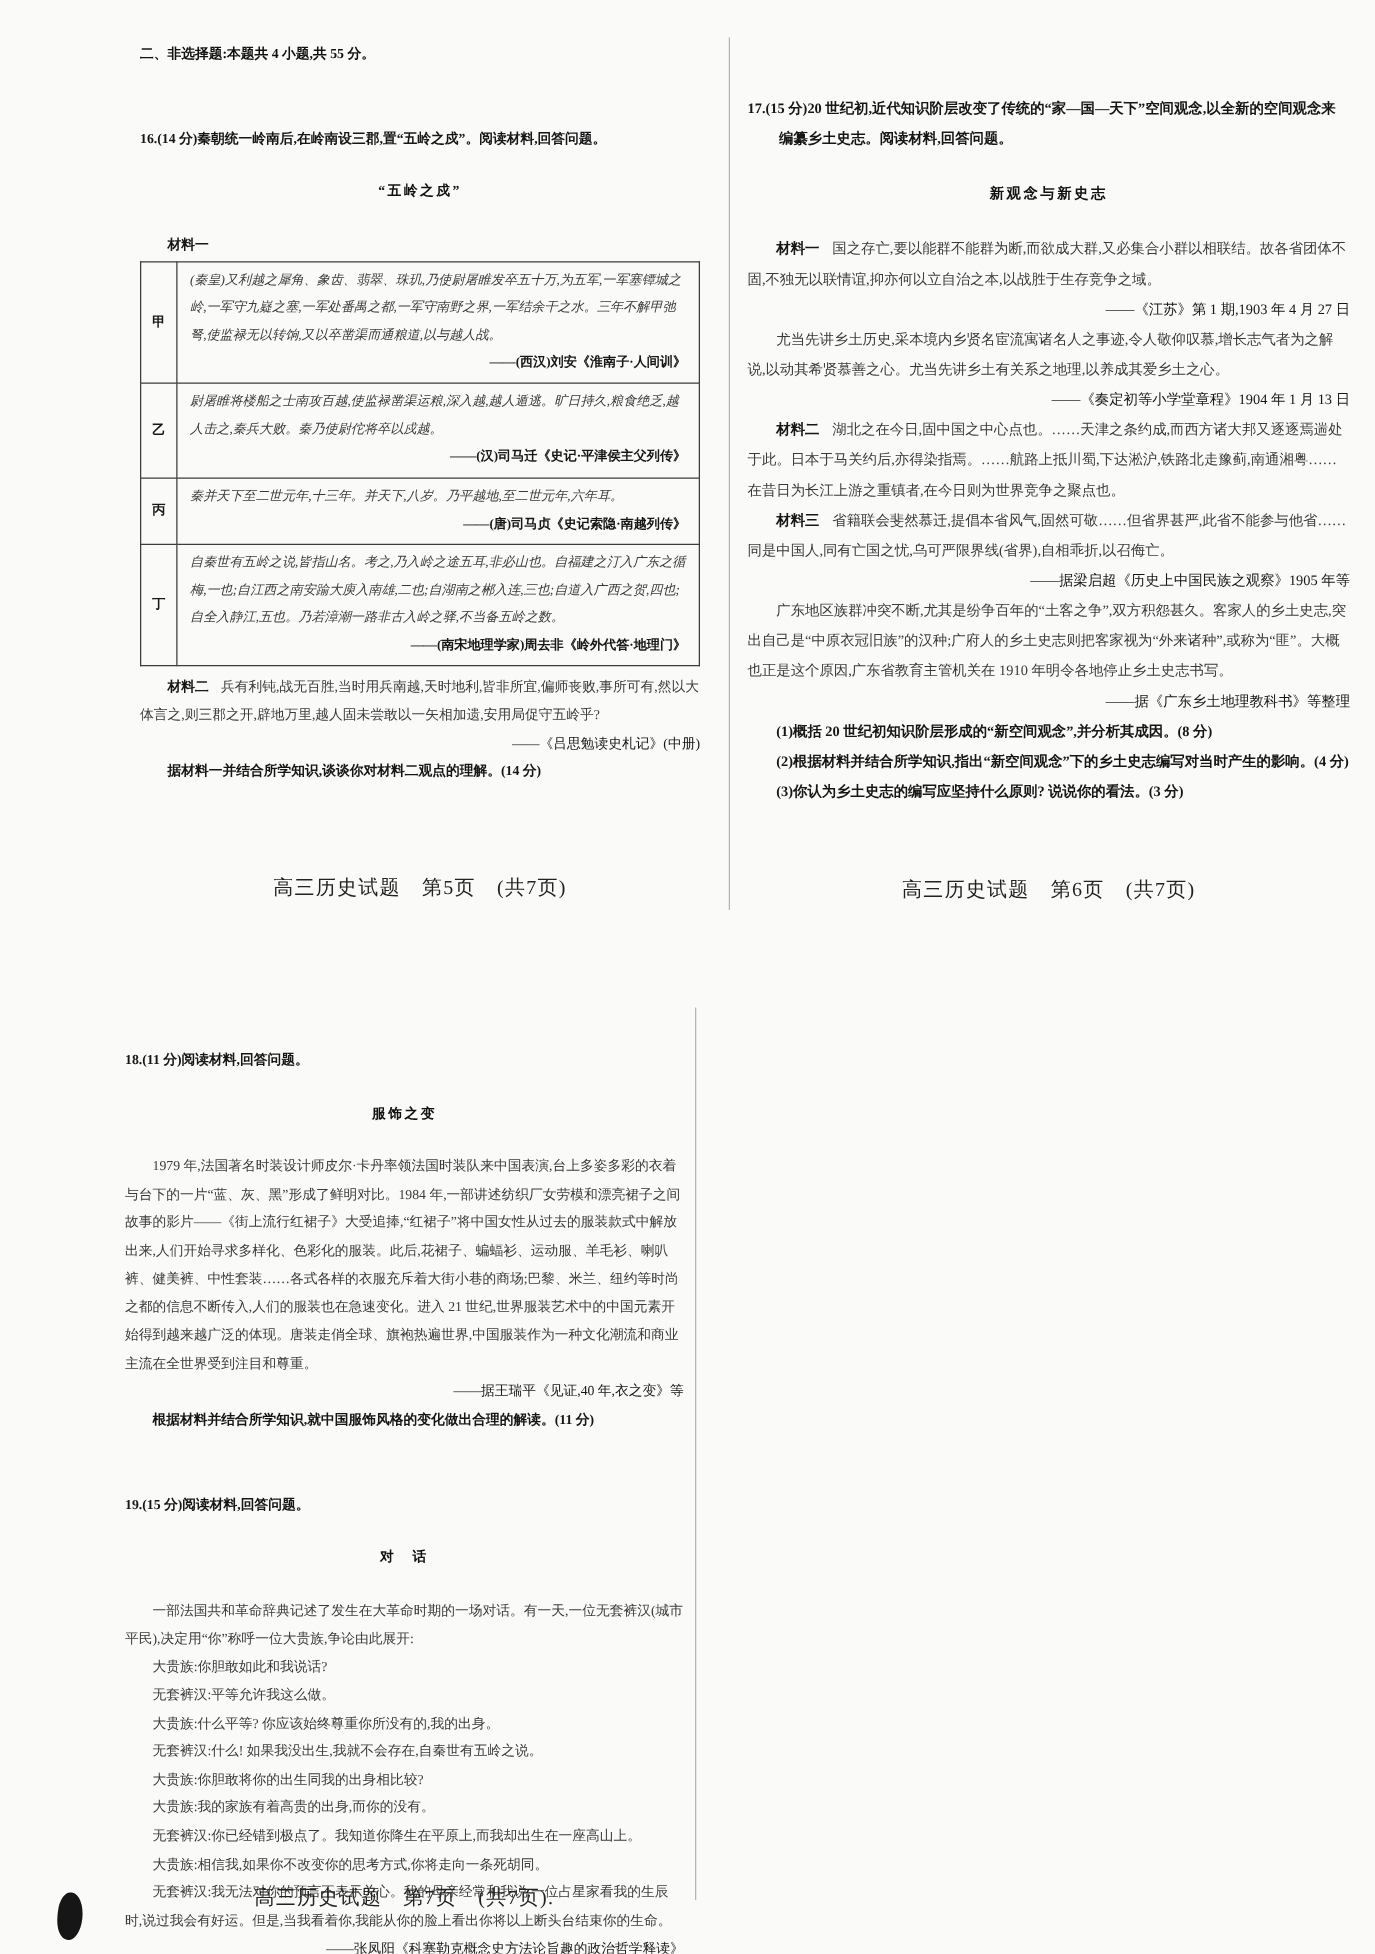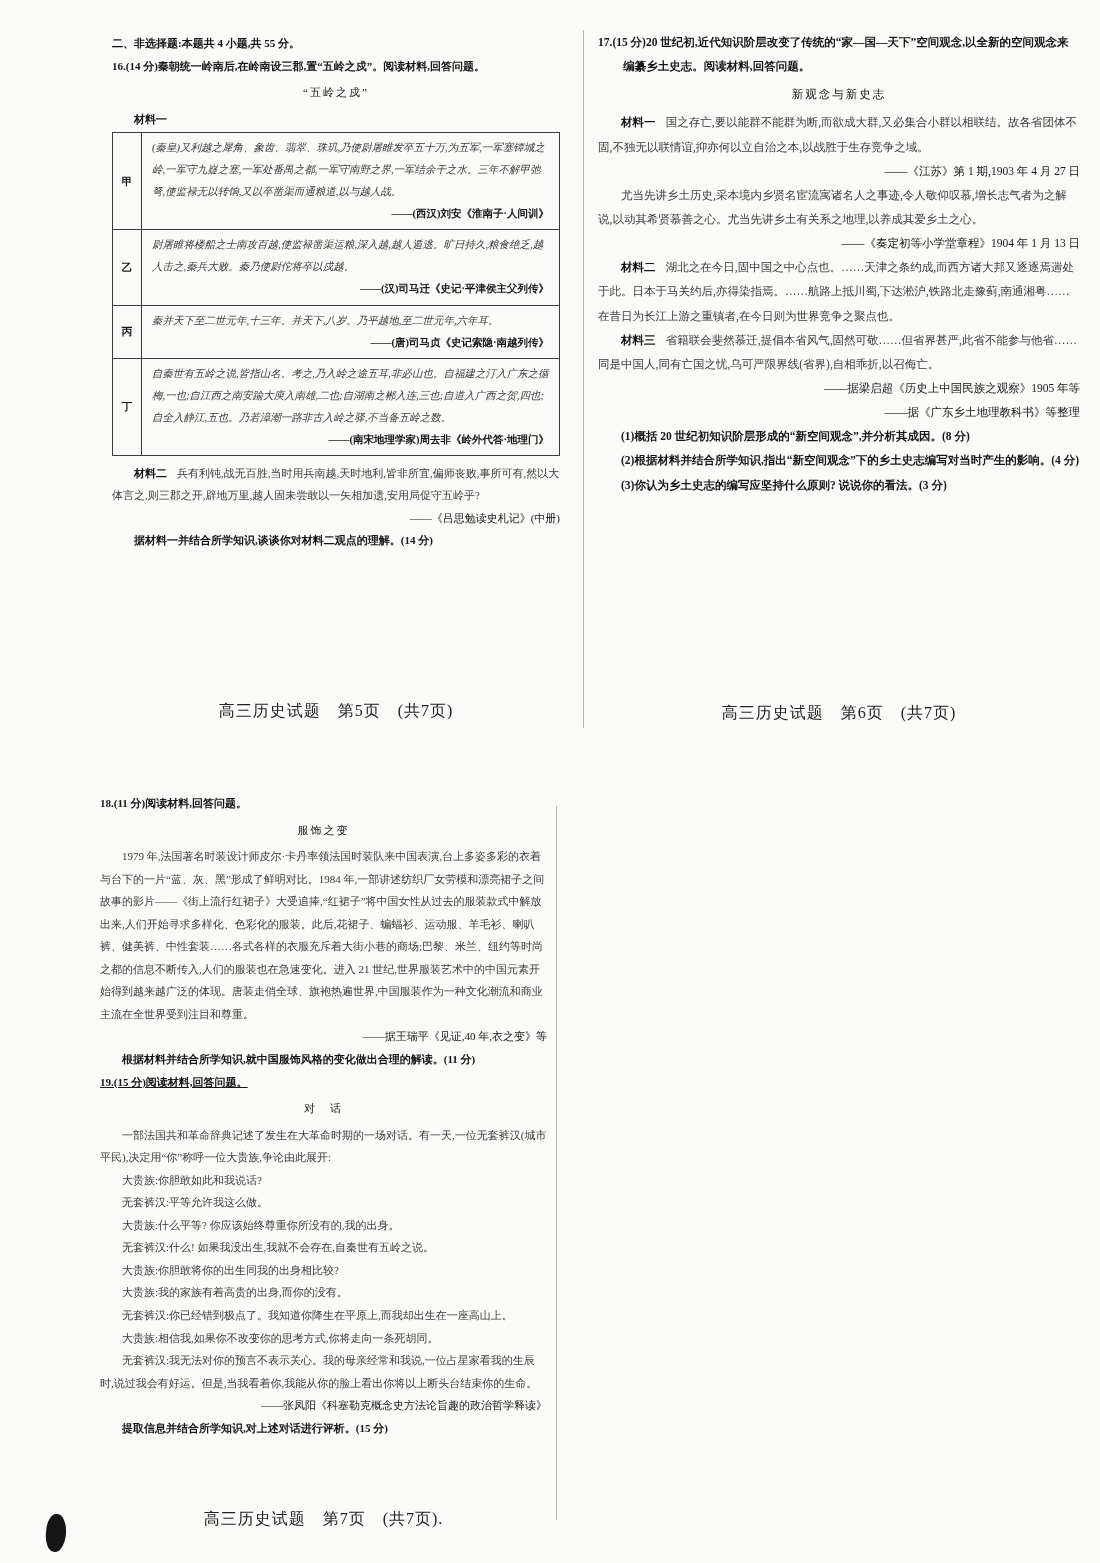--- a/index.html
+++ b/index.html
@@ -8,41 +8,41 @@
     background:#fafaf8;
     font-family:"Liberation Serif","DejaVu Serif",serif;
     color:#2b2b2b;
   }
   .page{position:absolute;}
   p{margin:0;}
   .page5{left:112px;top:32px;width:448px;height:696px;font-size:11px;line-height:2.05;}
   .page6{left:598px;top:30px;width:482px;height:700px;font-size:11.5px;line-height:2.1;}
   .page7{left:100px;top:792px;width:447px;height:744px;font-size:11px;line-height:2.05;}
   .sec-header{font-weight:bold;color:#111;}
-  .num-item{padding-left:2.2em;text-indent:-2.2em;font-weight:bold;color:#161616;}
-  .center-title{text-align:center;font-weight:normal;letter-spacing:2px;color:#111;margin:4px 0;}
+  .num-item{padding-left:2.2em;text-indent:-2.2em;font-weight:bold;color:#161616;margin-top:45px;}
+  .center-title{text-align:center;font-weight:bold;letter-spacing:2px;color:#111;margin:20px 0;}
   .mat{ text-indent:2em;color:#3a3a3a;}
   .mat b,.mlabel{font-weight:bold;color:#161616;margin-right:0.9em;}
   .src{text-align:right;font-weight:normal;color:#161616;}
   .q{ text-indent:2em;font-weight:bold;color:#161616;}
   .footer{position:absolute;left:0;bottom:0;width:100%;text-align:center;font-size:16px;color:#222;letter-spacing:1px;}
   table.mtable{width:100%;border-collapse:collapse;margin:2px 0 6px 0;font-size:10.5px;}
   table.mtable td{border:1.5px solid #3c3c3c;vertical-align:middle;}
   td.lbl{width:26px;text-align:center;font-weight:bold;color:#161616;}
   td.cnt{padding:4px 10px;}
   .cell-text{color:#3a3a3a;line-height:2.1;font-style:italic;}
   .cell-src{text-align:right;font-weight:bold;color:#161616;line-height:2.1;}
   .vline{position:absolute;width:1px;background:#b5b5b2;}
   .vline1{left:583px;top:30px;height:698px;}
   .vline2{left:556px;top:806px;height:714px;}
   .blob{position:absolute;left:46px;top:1514px;width:20px;height:38px;background:#161616;
         border-radius:45% 55% 50% 50%;transform:rotate(6deg);}
   .dlg{text-indent:2em;color:#3a3a3a;}
   .lead{text-indent:2em;color:#3a3a3a;}
-  .gap-top{text-decoration:underline;}
+  .gap-top{}
 </style>
 </head>
 <body>
 
 <div class="page page5">
   <p class="sec-header">二、非选择题:本题共 4 小题,共 55 分。</p>
   <p class="num-item">16.(14 分)秦朝统一岭南后,在岭南设三郡,置“五岭之戍”。阅读材料,回答问题。</p>
   <p class="center-title">“五岭之戍”</p>
   <p class="mat"><b class="mlabel">材料一</b></p>
   <table class="mtable">
@@ -88,20 +88,21 @@
 <div class="page page6">
   <p class="num-item">17.(15 分)20 世纪初,近代知识阶层改变了传统的“家—国—天下”空间观念,以全新的空间观念来编纂乡土史志。阅读材料,回答问题。</p>
   <p class="center-title">新观念与新史志</p>
   <p class="mat"><b class="mlabel">材料一</b><span>国之存亡,要以能群不能群为断,而欲成大群,又必集合小群以相联结。故各省团体不固,不独无以联情谊,抑亦何以立自治之本,以战胜于生存竞争之域。</span></p>
   <p class="src">——《江苏》第 1 期,1903 年 4 月 27 日</p>
   <p class="mat">尤当先讲乡土历史,采本境内乡贤名宦流寓诸名人之事迹,令人敬仰叹慕,增长志气者为之解说,以动其希贤慕善之心。尤当先讲乡土有关系之地理,以养成其爱乡土之心。</p>
   <p class="src">——《奏定初等小学堂章程》1904 年 1 月 13 日</p>
   <p class="mat"><b class="mlabel">材料二</b><span>湖北之在今日,固中国之中心点也。……天津之条约成,而西方诸大邦又逐逐焉遄处于此。日本于马关约后,亦得染指焉。……航路上抵川蜀,下达淞沪,铁路北走豫蓟,南通湘粤……在昔日为长江上游之重镇者,在今日则为世界竞争之聚点也。</span></p>
   <p class="mat"><b class="mlabel">材料三</b><span>省籍联会斐然慕迁,提倡本省风气,固然可敬……但省界甚严,此省不能参与他省……同是中国人,同有亡国之忧,乌可严限界线(省界),自相乖折,以召侮亡。</span></p>
   <p class="src">——据梁启超《历史上中国民族之观察》1905 年等</p>
+  <p class="mat">广东地区族群冲突不断,尤其是纷争百年的“土客之争”,双方积怨甚久。客家人的乡土史志,突出自己是“中原衣冠旧族”的汉种;广府人的乡土史志则把客家视为“外来诸种”,或称为“匪”。大概也正是这个原因,广东省教育主管机关在 1910 年明令各地停止乡土史志书写。</p>
   <p class="src">——据《广东乡土地理教科书》等整理</p>
   <p class="q">(1)概括 20 世纪初知识阶层形成的“新空间观念”,并分析其成因。(8 分)</p>
   <p class="q">(2)根据材料并结合所学知识,指出“新空间观念”下的乡土史志编写对当时产生的影响。(4 分)</p>
   <p class="q">(3)你认为乡土史志的编写应坚持什么原则? 说说你的看法。(3 分)</p>
   <p class="footer">高三历史试题　第6页　(共7页)</p>
 </div>
 
 <div class="page page7">
   <p class="num-item">18.(11 分)阅读材料,回答问题。</p>
   <p class="center-title">服饰之变</p>

